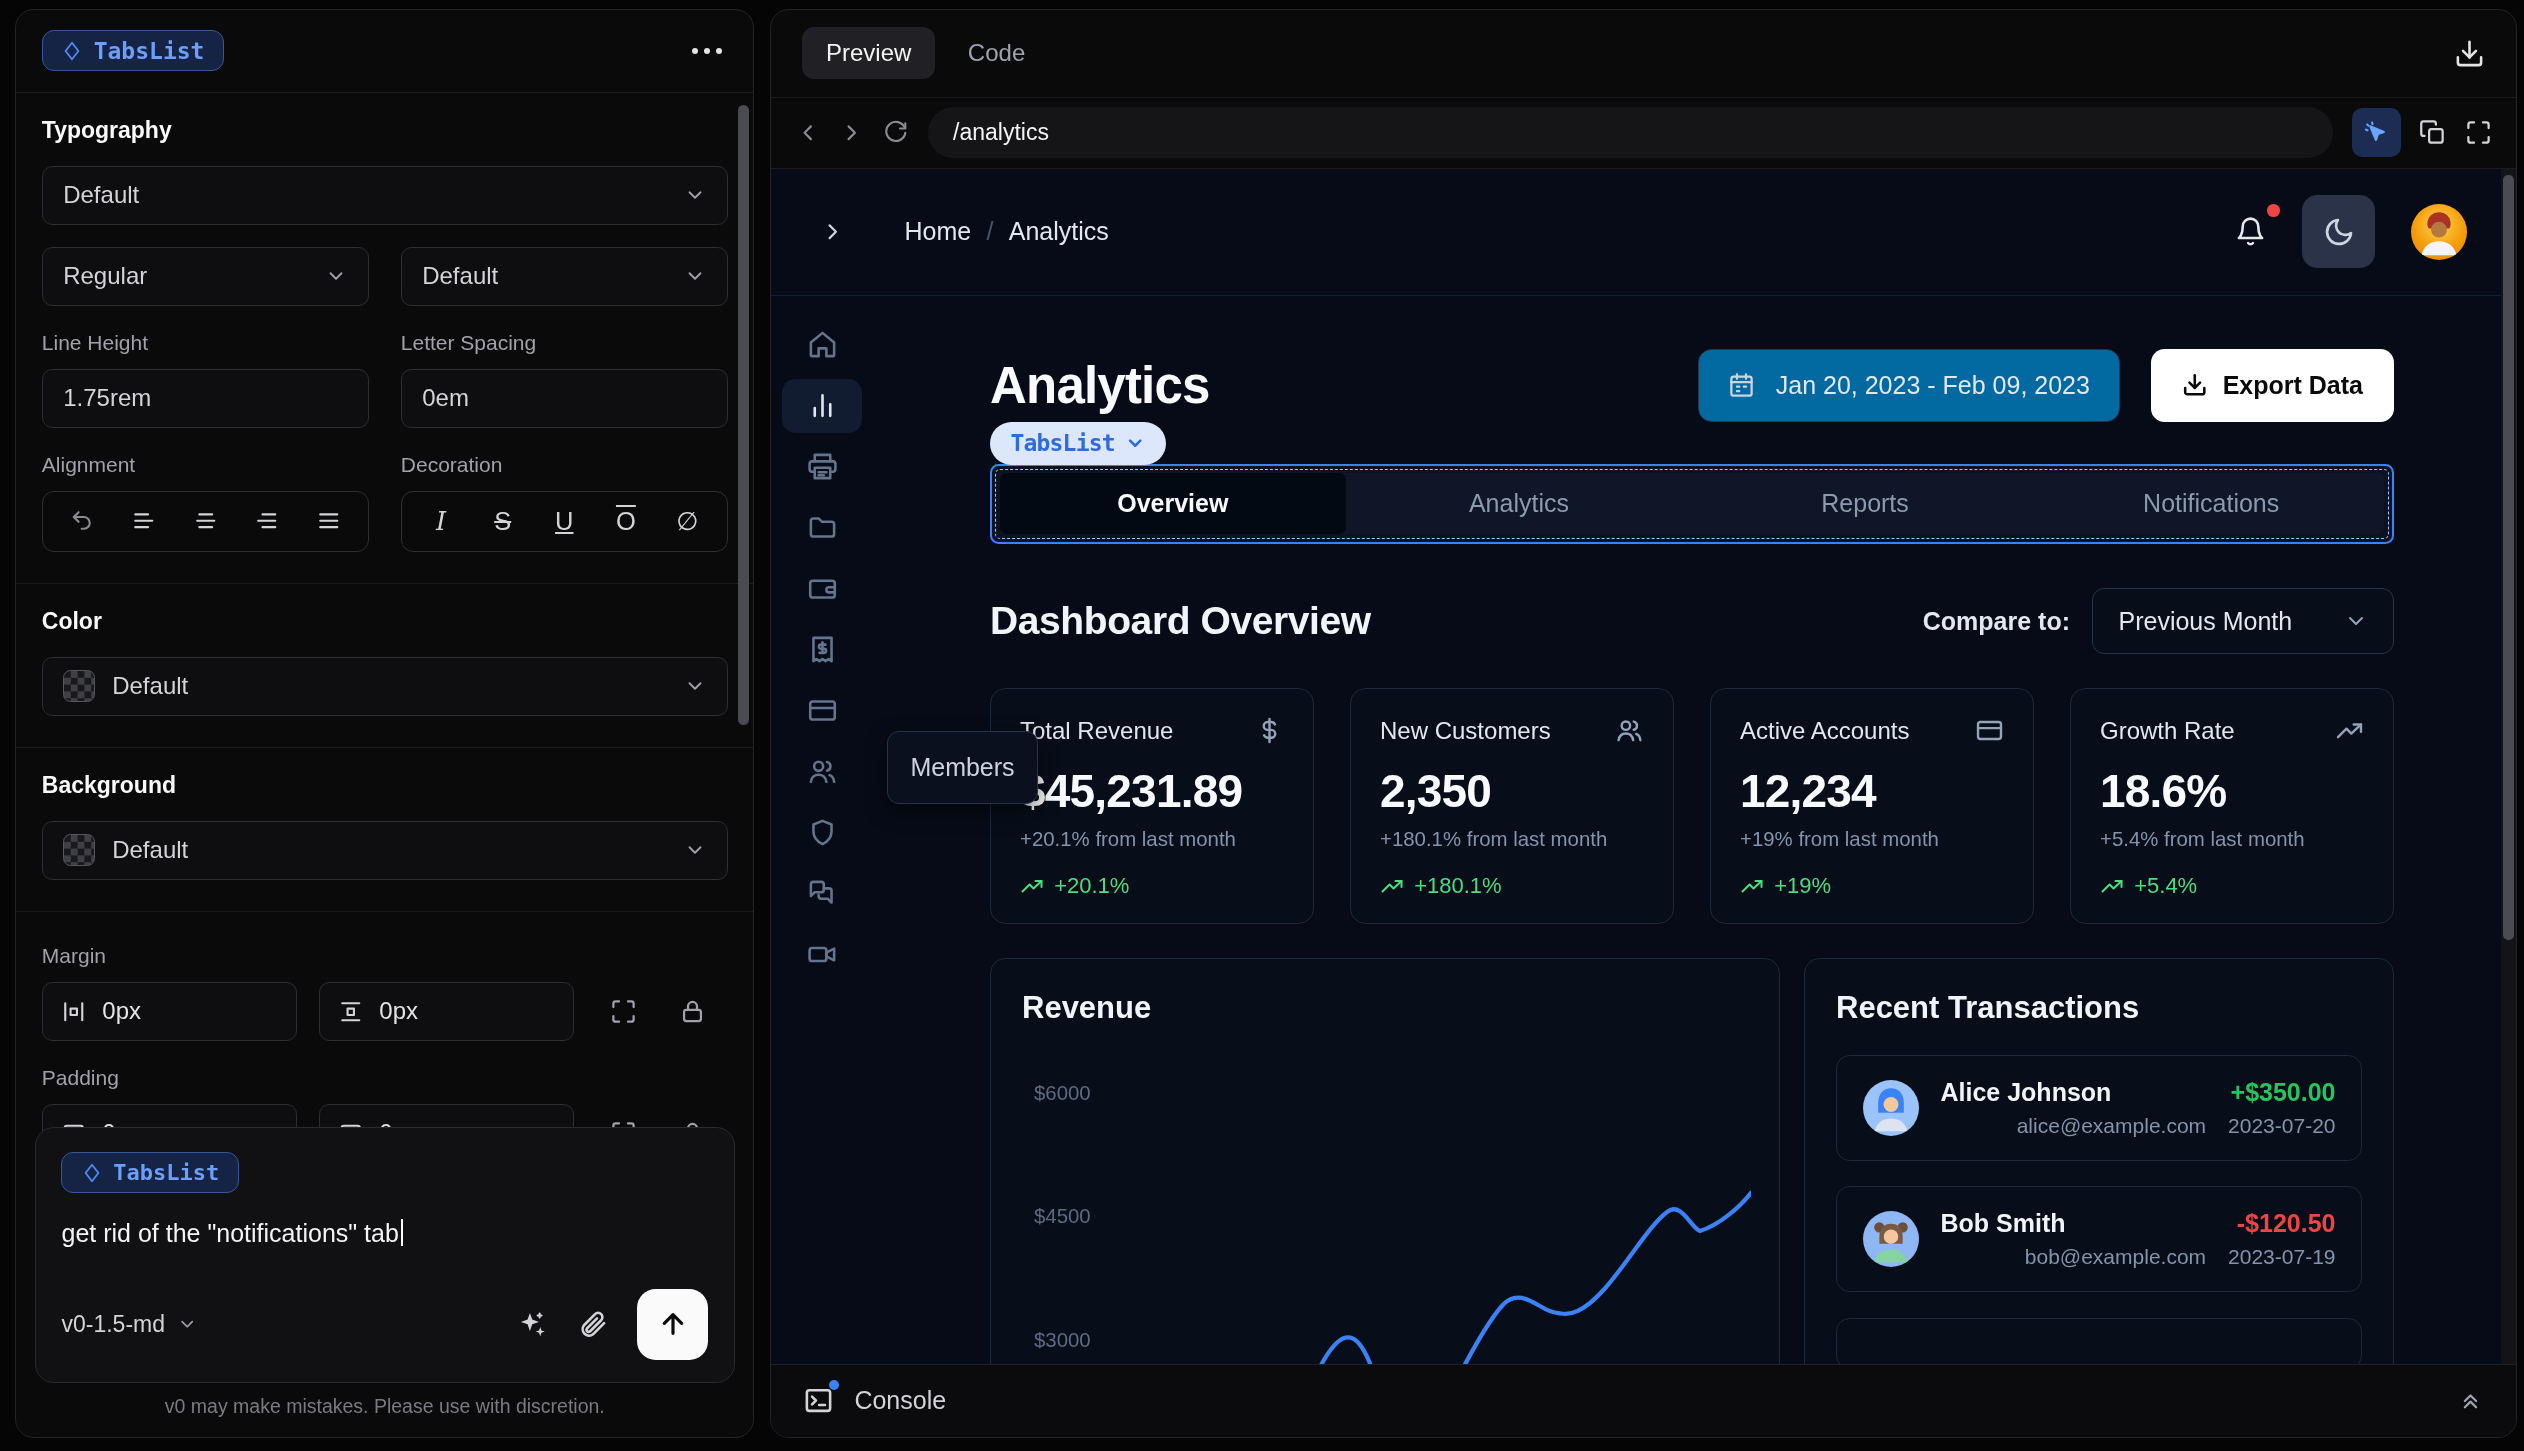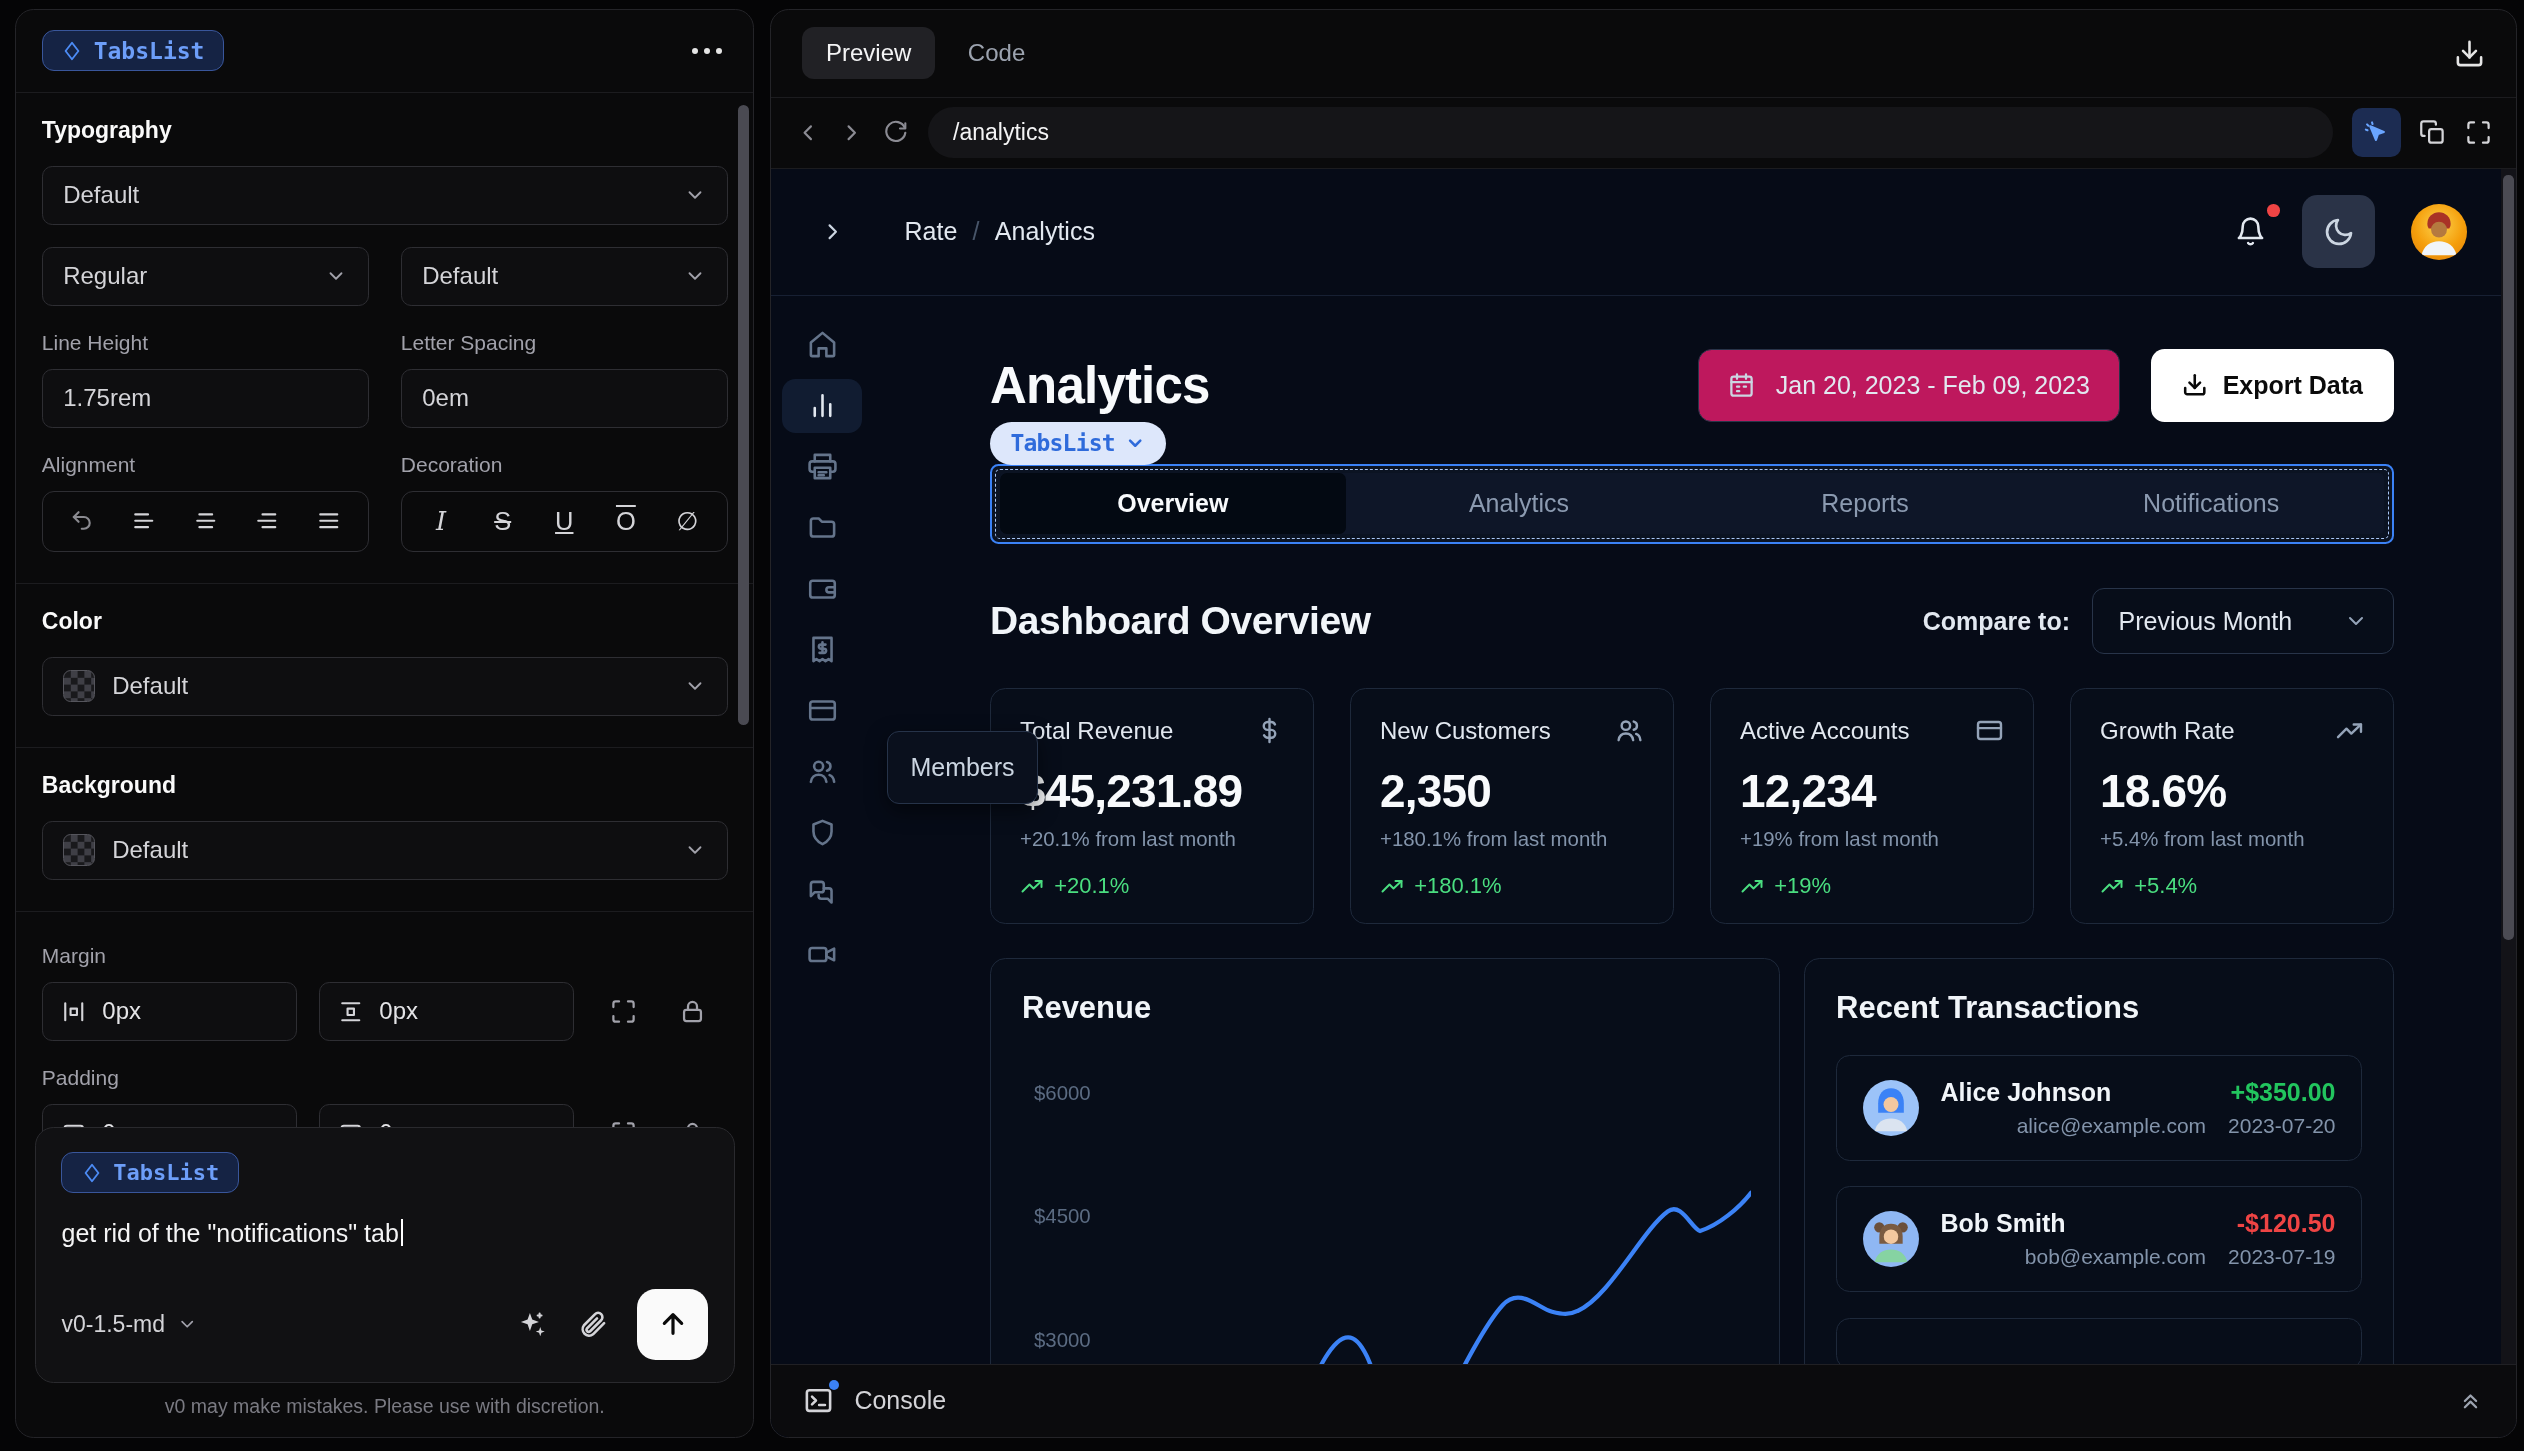--- a/index.html
+++ b/index.html
@@ -91,21 +91,21 @@
   .rail-item svg { width:31px; height:31px; }
   .rail-item.active { background:#111c31; border-radius:13.6px; color:#e2e8f0; height:54px; margin:3.4px 0; }
 
   #content { position:absolute; left:102px; top:127px; right:0; bottom:0; padding:0 122px 0 117px; }
   .title-row { margin-top:53px; display:flex; align-items:center; }
   .page-h1 { font-size:51px; font-weight:bold; color:#f8fafc; letter-spacing:-0.8px; position:relative; }
   .inspector-pill { position:absolute; left:0; top:66px; background:#dde7fb; border-radius:849px; padding:8.5px 20.4px; display:flex; align-items:center; gap:10.2px;
     font-family:"DejaVu Sans Mono",monospace; font-size:23px; font-weight:bold; color:#2f6bdb; white-space:nowrap; z-index:5; }
   .inspector-pill svg { width:20.4px; height:20.4px; stroke-width:3; }
   .title-actions { margin-left:auto; display:flex; align-items:center; gap:31px; }
-  .date-btn { height:73px; border:0.8px solid #283449; border-radius:13.6px; background:#be185d; display:flex; align-items:center; gap:20.4px; padding:0 29px; color:#e2e8f0; font-size:25px; }
+  .date-btn { height:73px; border:0.8px solid #283449; border-radius:13.6px; background:#0369a1; display:flex; align-items:center; gap:20.4px; padding:0 29px; color:#e2e8f0; font-size:25px; }
   .date-btn svg { width:27px; height:27px; color:#cbd5e1; }
   .export-btn { height:73px; background:#ffffff; border-radius:13.6px; display:flex; align-items:center; gap:15.3px; padding:0 31px; color:#0a0a0a; font-size:25px; font-weight:bold; }
   .export-btn svg { width:25.5px; height:25.5px; stroke-width:2.4; }
 
   .tabs-outline { margin-top:42px; border:2.5px solid #3b82f6; border-radius:8.5px; padding:3.4px; background:#0b1322; }
   .tabs-dash { border:1.7px dashed #a9c6f5; border-radius:5.1px; padding:3.4px; }
   .tabsbar { height:61px; background:#0e1628; border-radius:5.1px; display:grid; grid-template-columns:repeat(4,1fr); }
   .ptab { display:flex; align-items:center; justify-content:center; font-size:25px; color:#8b9ab0; }
   .ptab.active { background:#030912; border-radius:6.8px; color:#f8fafc; font-weight:bold; }
 
@@ -559,21 +559,21 @@
 
     <div id="viewport">
 
       <div class="app-header">
         <div class="open-ic">
             <svg class="ic" viewBox="0 0 30 30" width="25.5" height="25.5">
               <use href="#i-chev-r"></use>
             </svg>
           </div>
         <div class="breadcrumb">
-          <span>Rate</span>
+          <span>Home</span>
           <span class="sep">/</span>
           <span>Analytics</span>
         </div>
         <div class="hdr-right">
           <div class="bell-wrap">
             <svg class="ic" viewBox="0 0 36 36" width="31" height="31">
                 <use href="#i-bell"></use>
               </svg>
             <span class="bell-dot"></span>
           </div>

